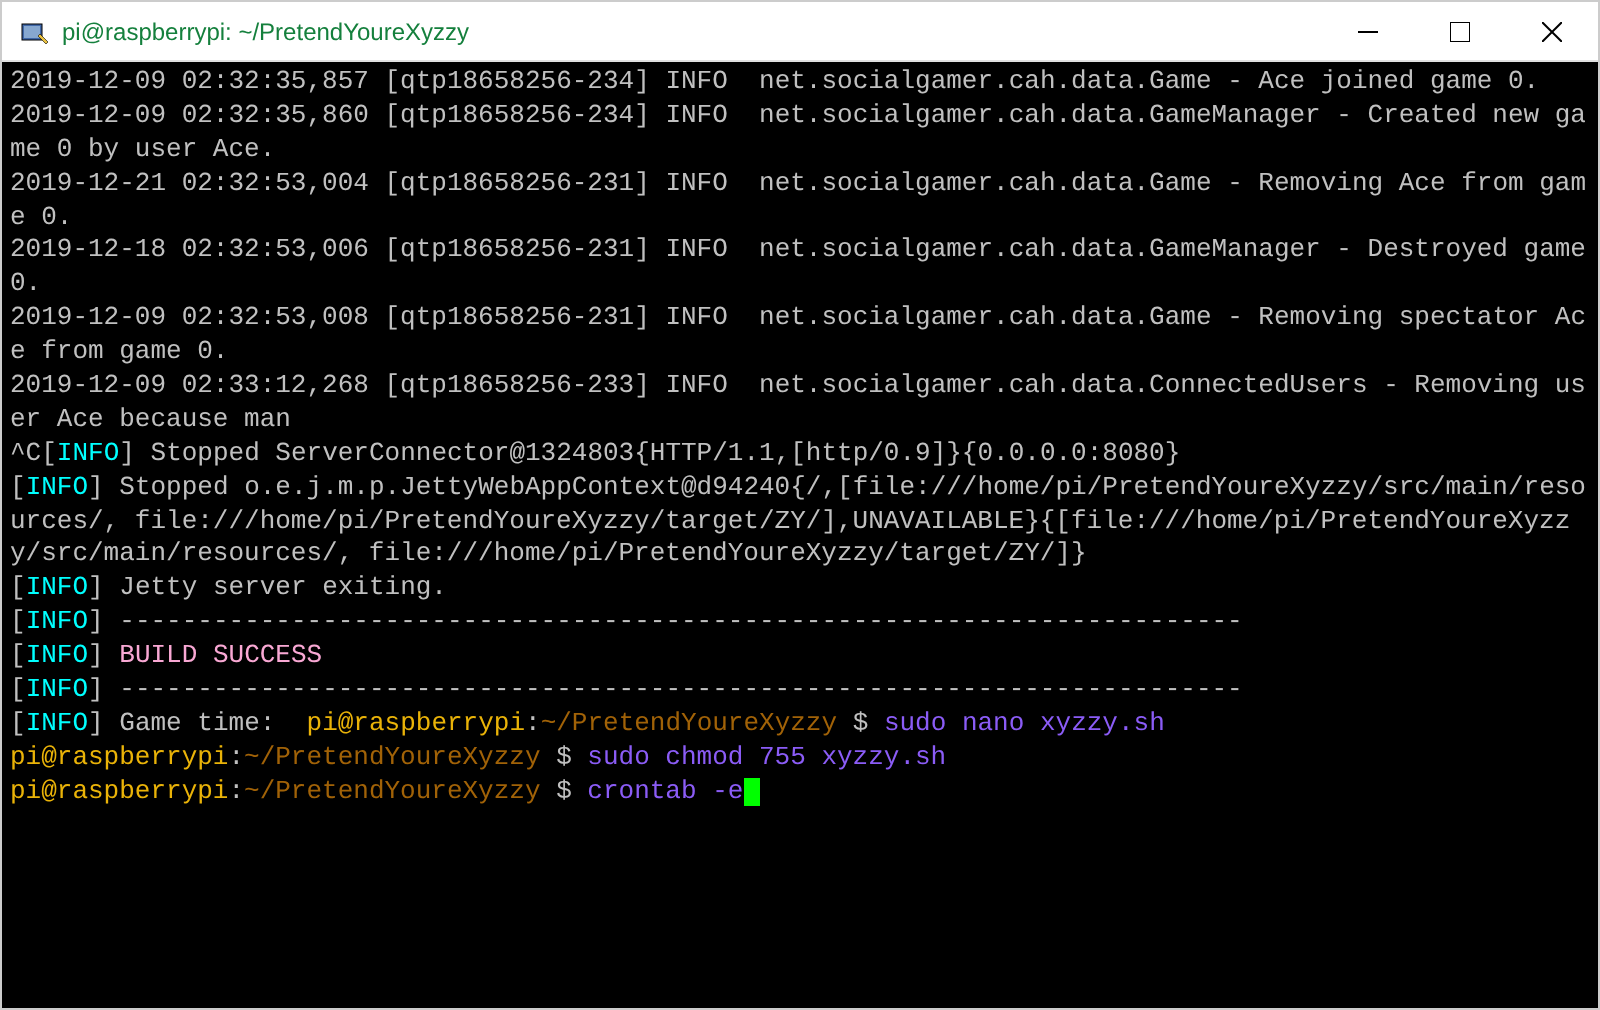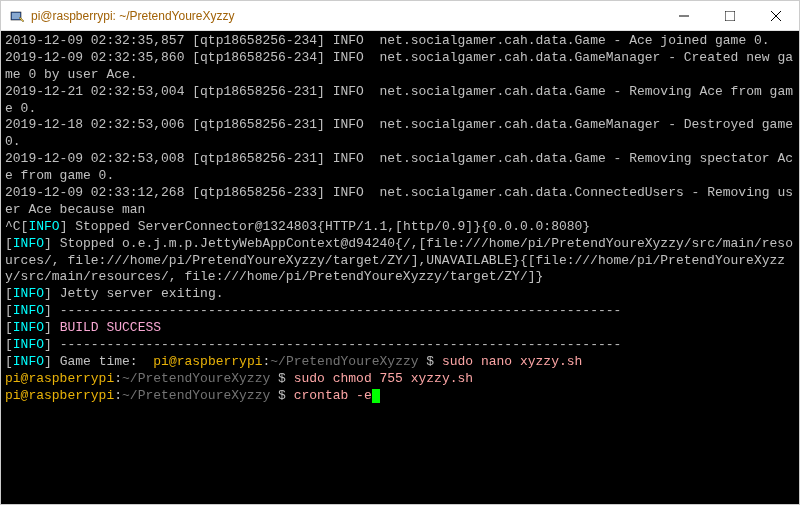--- a/index.html
+++ b/index.html
@@ -34,21 +34,21 @@
       width: 16px;
       height: 16px;
       margin-right: 6px;
       display: flex;
       align-items: center;
       justify-content: center;
     }
     .titlebar-title {
       font-size: 12px;
       font-family: 'Segoe UI', sans-serif;
-      color: #a16207;
+      color: #15803d;
       flex: 1;
     }
     .window-controls {
       display: flex;
     }
     .window-control {
       width: 46px;
       height: 30px;
       display: flex;
       align-items: center;
@@ -74,27 +74,27 @@
     .bracket {
       color: #c0c0c0;
     }
     .build-success {
       color: #f9a8d4;
     }
     .prompt-user {
       color: #eab308;
     }
     .prompt-path {
-      color: #737373;
+      color: #a16207;
     }
     .prompt-sep {
       color: #c0c0c0;
     }
     .cmd-text {
-      color: #fca5a5;
+      color: #8b5cf6;
       margin-top: 24px;
     }
     .cursor {
       background: #00ff00;
       display: inline-block;
       width: 8px;
       height: 14px;
       vertical-align: text-bottom;
     }
     .dashes {

